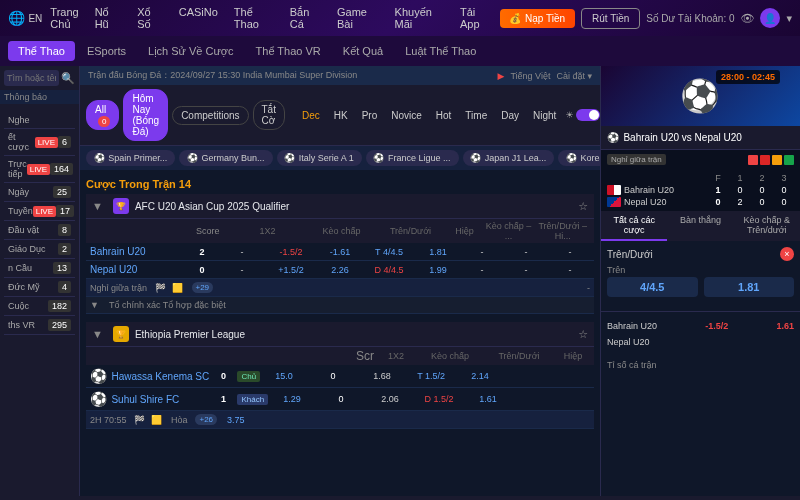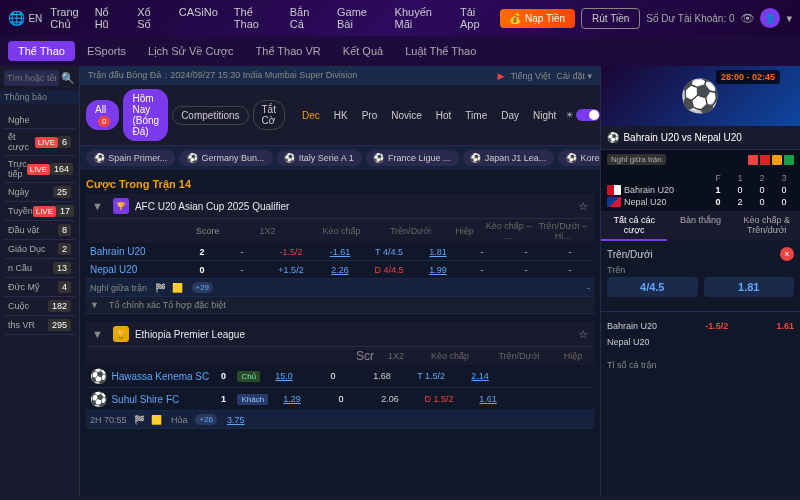--- a/index.html
+++ b/index.html
@@ -50,21 +50,21 @@
     .type-filter { font-size: 10px; color: #ccc; cursor: pointer; padding: 2px 5px; }
     .type-filter.active { color: #f59e0b; }
 
     
     .match-section { padding: 4px 6px; }
     .section-title { color: #f59e0b; font-size: 11px; font-weight: bold; padding: 4px 0; }
     .match-row { display: flex; align-items: center; padding: 3px 4px; border-bottom: 1px solid #1a2a4a; font-size: 9px; gap: 4px; }
     .team-name { color: #60a5fa; font-size: 10px; cursor: pointer; min-width: 100px; }
     .team-score { color: #fff; font-weight: bold; min-width: 16px; text-align: center; }
     .odds-cell { min-width: 40px; text-align: center; color: #ccc; font-size: 9px; }
-    .odds-highlight { color: #60a5fa; text-decoration: underline; }
+    .odds-highlight { color: #60a5fa; }
     .keo-cell { min-width: 50px; text-align: center; }
     .keo-red { color: #ef4444; }
     .keo-blue { color: #60a5fa; }
 
     
     .league-header { background: #1a1a2e; display: flex; align-items: center; gap: 6px; padding: 4px 6px; border-bottom: 1px solid #2a2a4e; }
     .league-icon { width: 16px; height: 16px; background: #7c3aed; border-radius: 3px; display: flex; align-items: center; justify-content: center; font-size: 8px; }
     .league-name { font-size: 10px; color: #e5e7eb; }
     .collapse-btn { color: #888; cursor: pointer; margin-right: 4px; }
 

